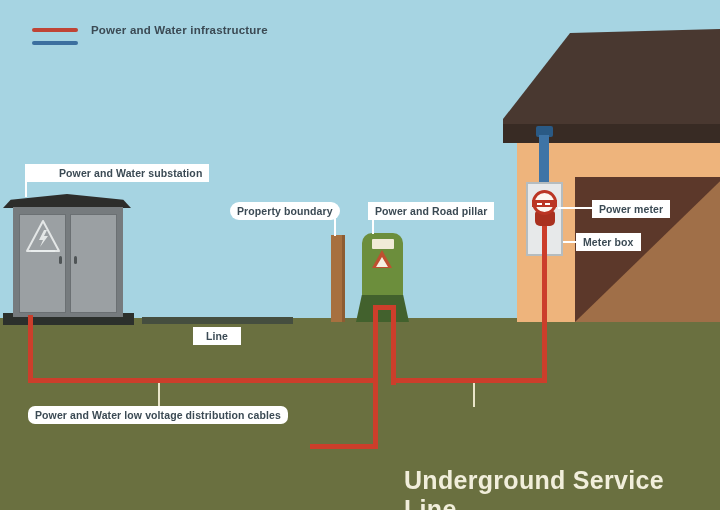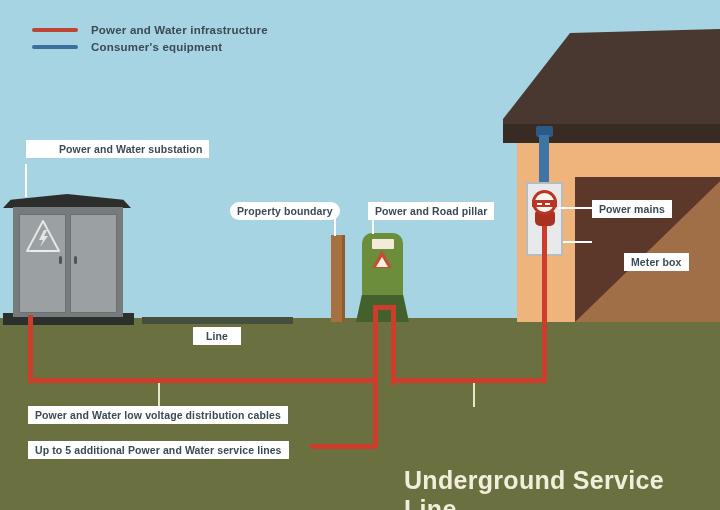--- a/index.html
+++ b/index.html
@@ -78,21 +78,20 @@
   <div class="abs ground"></div>
   <div class="abs road"></div>
   <div class="abs plinth"></div>
 
   <div class="legend-row" style="left:32px;top:24px;">
     <div class="swatch" style="background:#bf4435;"></div>
     <div class="legend-text">Power and Water infrastructure</div>
   </div>
   <div class="legend-row" style="left:32px;top:41px;">
     <div class="swatch" style="background:#3c6f9f;"></div>
-    <div class="legend-text">Consumer's equipment</div>
   </div>
 
   <div class="abs sub-roof"></div>
   <div class="abs sub-body">
     <div class="sub-door left"></div>
     <div class="sub-door right"></div>
     <div class="sub-handle" style="left:46px;"></div>
     <div class="sub-handle" style="left:61px;"></div>
   </div>
   <svg class="abs sub-sign" viewBox="0 0 38 40">
@@ -143,24 +142,23 @@
   </div>
 
   <div class="leader-w" style="left:25px;top:164px;width:2px;height:33px;"></div>
   <div class="leader-w" style="left:334px;top:218px;width:2px;height:18px;"></div>
   <div class="leader-w" style="left:372px;top:218px;width:2px;height:16px;"></div>
   <div class="leader-w" style="left:558px;top:207px;width:34px;height:2px;"></div>
   <div class="leader-w" style="left:563px;top:241px;width:29px;height:2px;"></div>
   <div class="leader-c" style="left:158px;top:383px;width:2px;height:24px;"></div>
   <div class="leader-c" style="left:473px;top:383px;width:2px;height:24px;"></div>
 
-  <div class="lbl" style="left:26px;top:140px;padding-left:33px;">Power and Water substation</div>
+  <div class="lbl" style="left:26px;top:164px;padding-left:33px;">Power and Water substation</div>
   <div class="lbl" style="left:230px;top:202px;border-radius:9px;">Property boundary</div>
   <div class="lbl" style="left:368px;top:202px;">Power and Road pillar</div>
-  <div class="lbl" style="left:592px;top:200px;">Power mains</div>
-  <div class="lbl" style="left:624px;top:233px;margin-top:20px;">Meter box</div>
+  <div class="lbl" style="left:592px;top:200px;">Power meter</div>
+  <div class="lbl" style="left:576px;top:233px;">Meter box</div>
   <div class="lbl" style="left:193px;top:327px;padding:3px 13px;">Line</div>
-  <div class="lbl" style="left:28px;top:406px;">Power and Water low voltage distribution cables</div>
-  <div class="lbl" style="left:28px;top:441px;">Up to 5 additional Power and Water service lines</div>
+  <div class="lbl" style="left:28px;top:406px;border-radius:7px;">Power and Water low voltage distribution cables</div>
 
   <div class="abs title">Underground Service Line</div>
 
 </div>
 
 </body></html>

